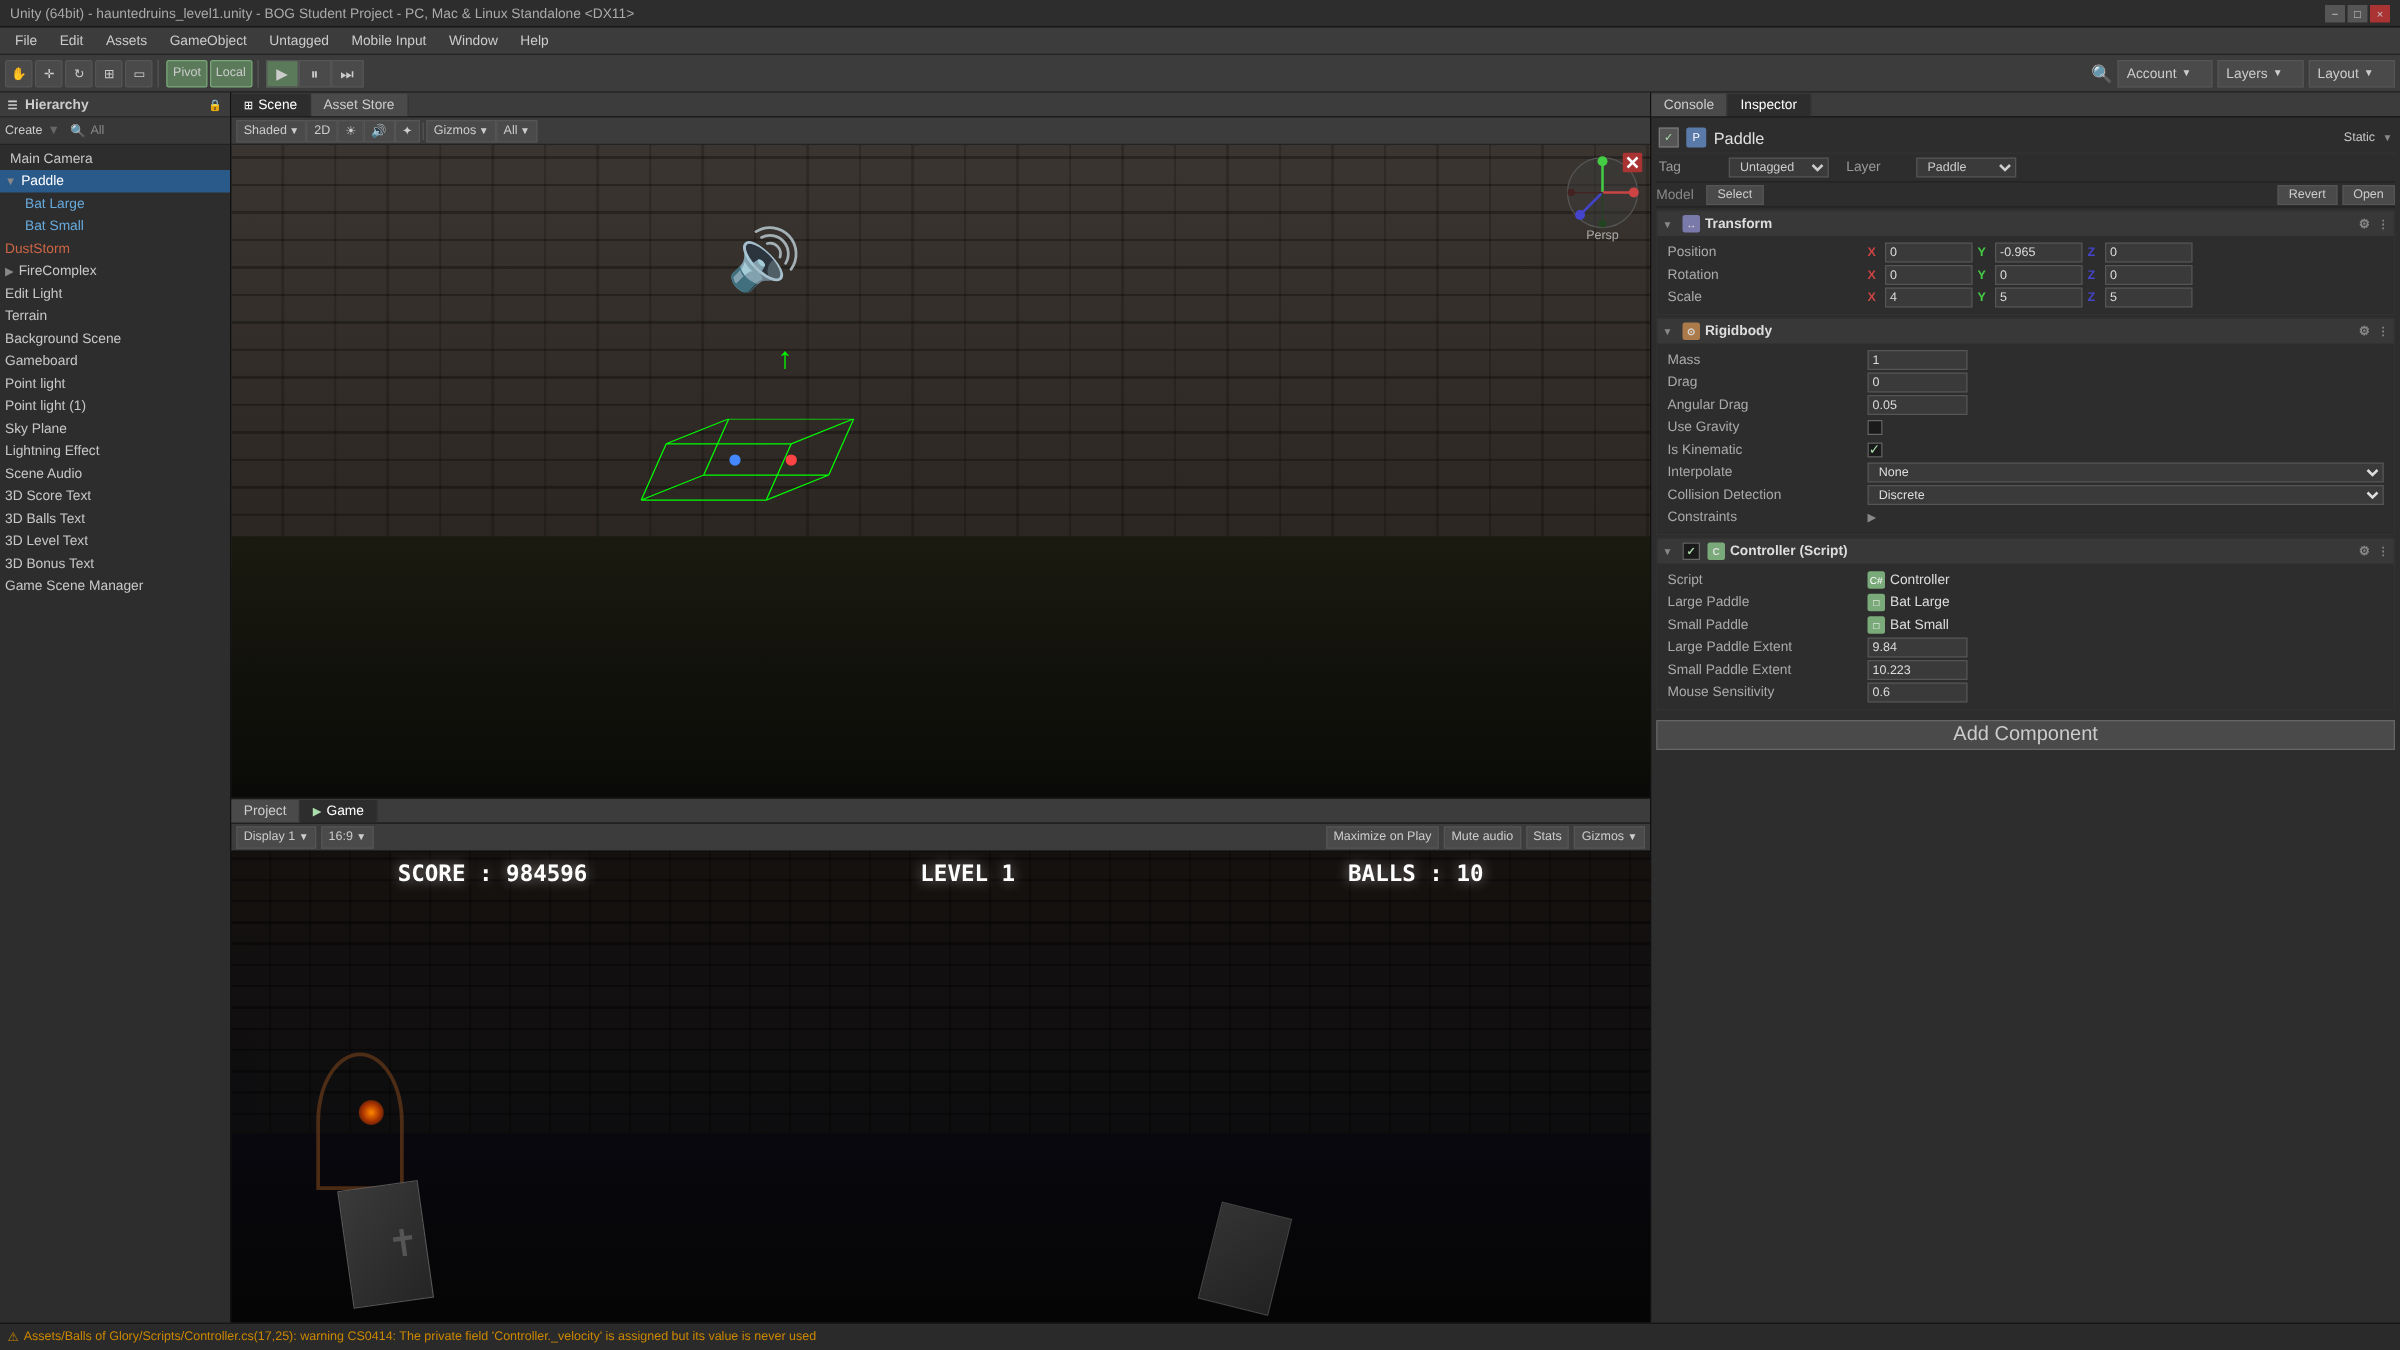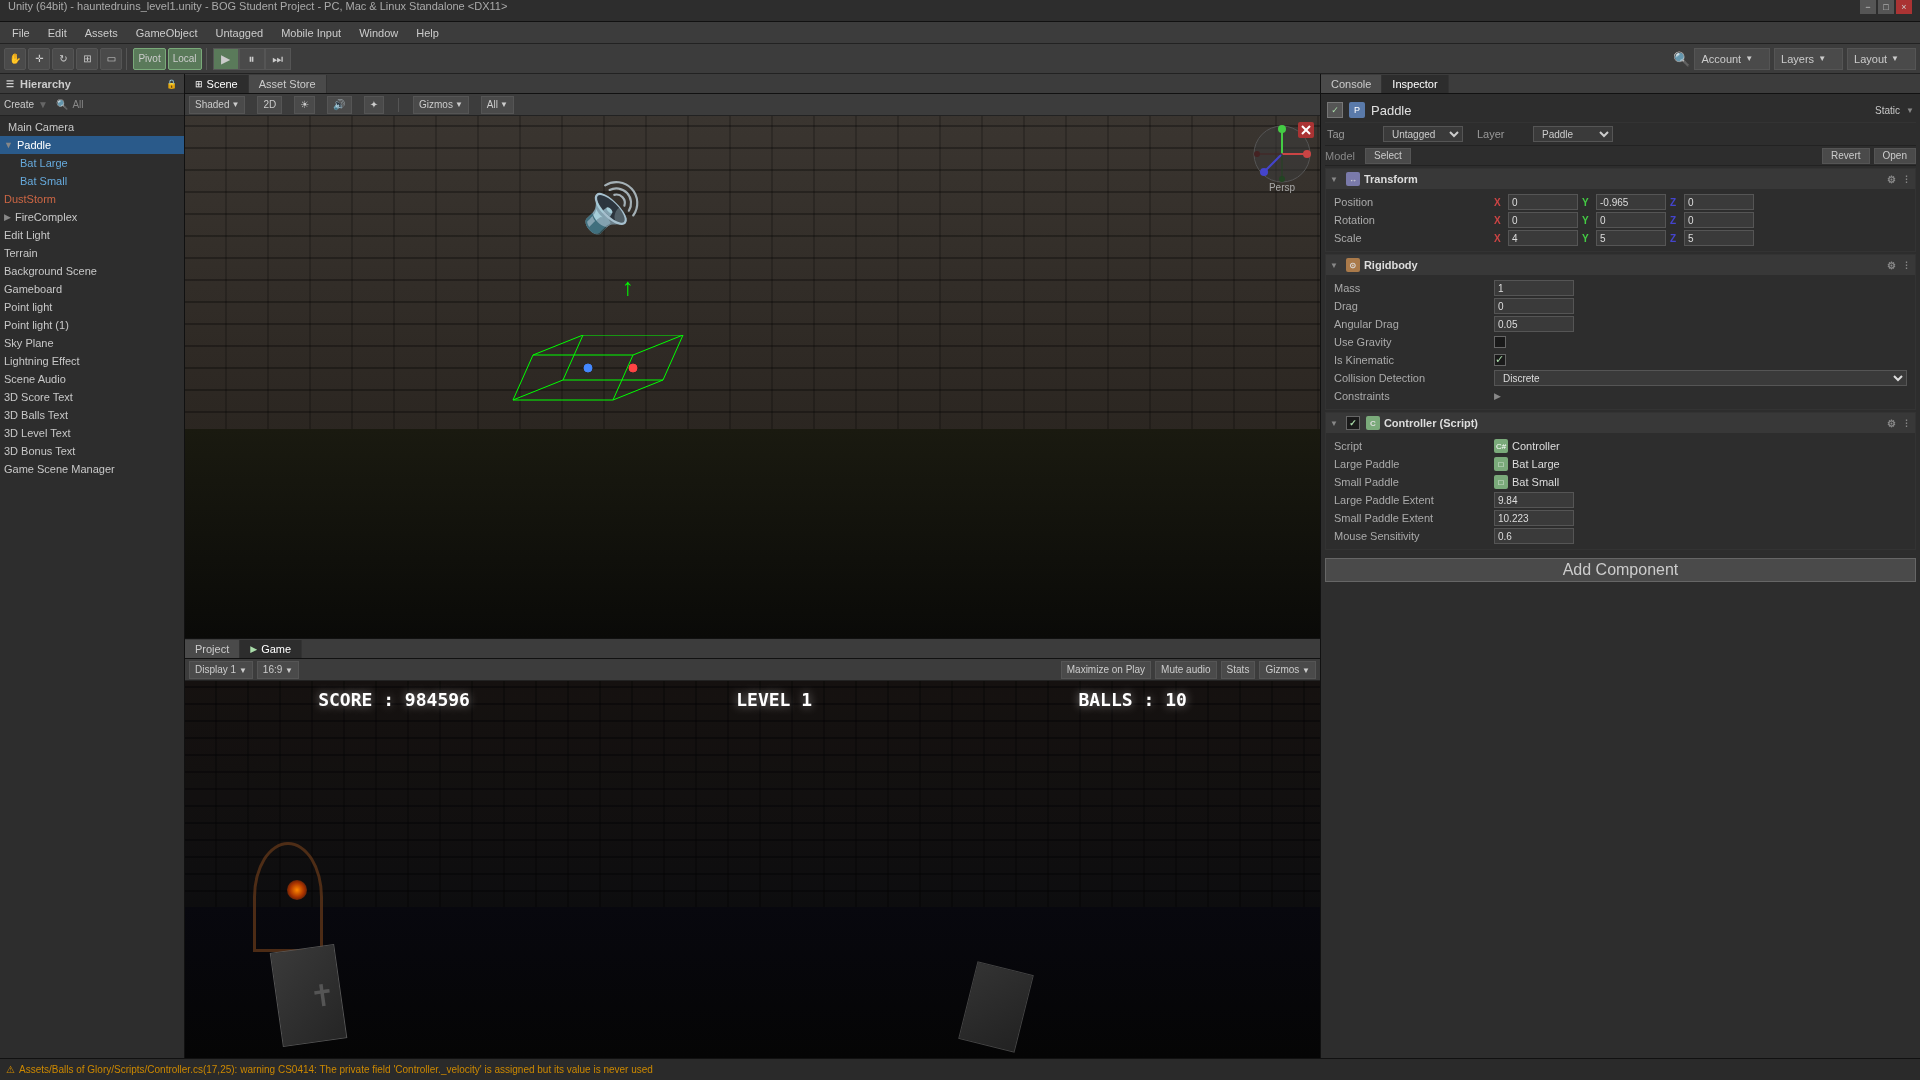--- a/index.html
+++ b/index.html
@@ -11,21 +11,21 @@
       font-size: 11px;
       background: #1a1a1a;
       color: #c8c8c8;
     }
 
     
     #titlebar {
       height: 22px;
       background: #2d2d2d;
       display: flex;
-      align-items: flex-start;
+      align-items: center;
       padding: 0 8px;
       font-size: 11px;
       color: #aaa;
       border-bottom: 1px solid #111;
     }
     #titlebar .title { flex: 1; }
     #titlebar .win-controls { display: flex; gap: 2px; }
     #titlebar .win-btn {
       width: 16px; height: 14px;
       background: #555; border: none;
@@ -193,21 +193,21 @@
       color: #fff;
     }
 
     
     #scene-toolbar {
       height: 22px;
       background: #3c3c3c;
       display: flex;
       align-items: center;
       padding: 0 4px;
-      gap: 12px;
+      gap: 0;
       border-bottom: 1px solid #222;
       font-size: 10px;
     }
     .scene-toolbar-btn {
       height: 18px;
       background: #4a4a4a;
       border: 1px solid #555;
       color: #ccc;
       font-size: 10px;
       padding: 0 5px;
@@ -1055,20 +1055,26 @@
           </div>
           <div class="prop-row">
             <span class="prop-label">Use Gravity</span>
             <div class="prop-checkbox"></div>
           </div>
           <div class="prop-row">
             <span class="prop-label">Is Kinematic</span>
             <div class="prop-checked"></div>
           </div>
           <div class="prop-row">
+            <span class="prop-label">Interpolate</span>
+            <select class="prop-dropdown">
+              <option>None</option>
+            </select>
+          </div>
+          <div class="prop-row">
             <span class="prop-label">Collision Detection</span>
             <select class="prop-dropdown">
               <option>Discrete</option>
             </select>
           </div>
           <div class="prop-row">
             <span class="prop-label">Constraints</span>
             <span style="color:#888; font-size:9px;">▶</span>
           </div>
         </div>

